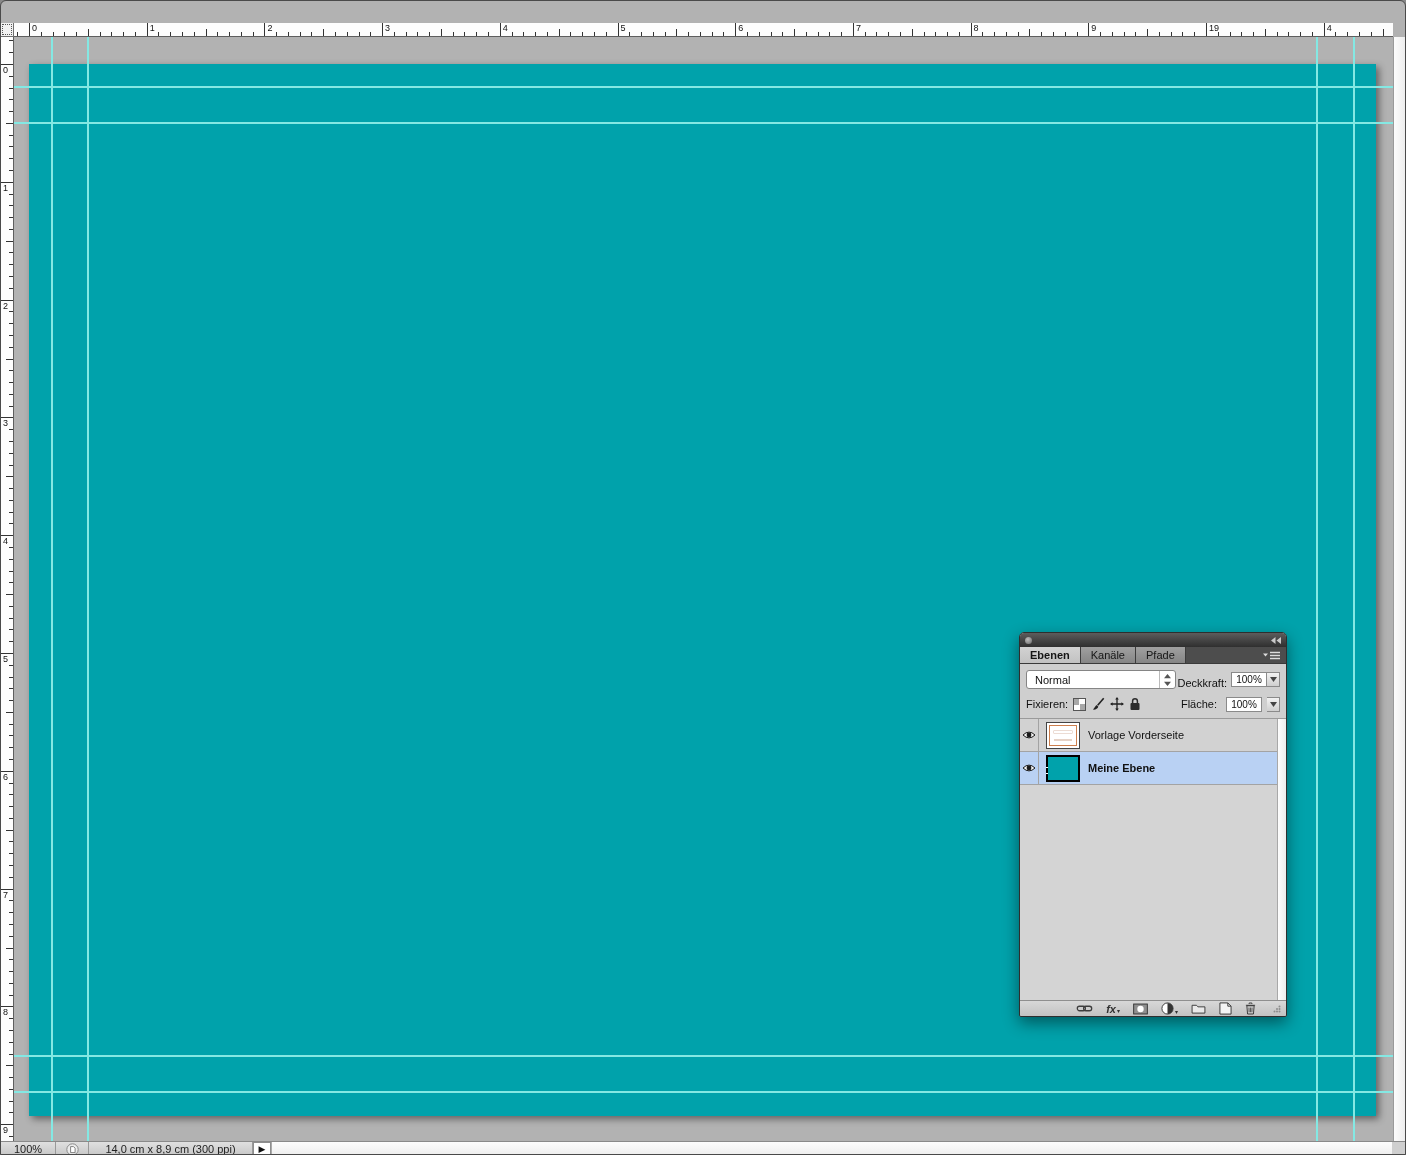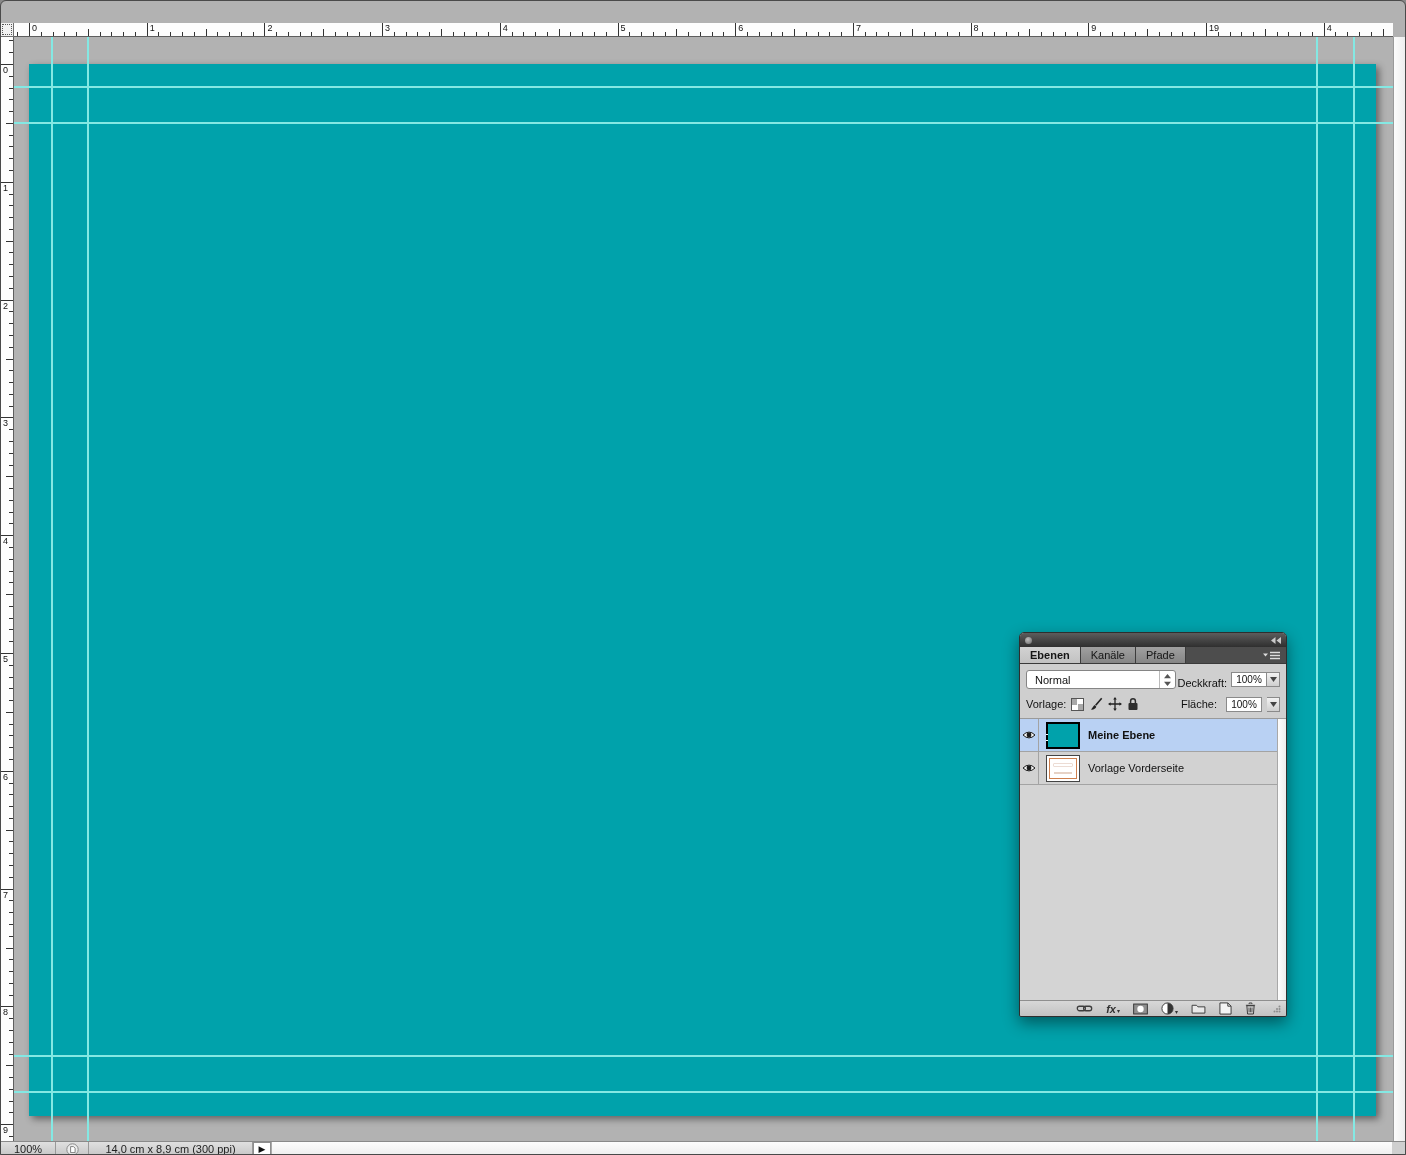--- a/index.html
+++ b/index.html
@@ -391,21 +391,21 @@
         </div>
         <span class="p-label lbl-opacity">Deckkraft:</span>
         <span class="val-box">100%</span>
         <span class="dd-btn">
           <svg width="7" height="5">
               <path d="M0 0 L7 0 L3.5 5Z" fill="#444"></path>
             </svg>
         </span>
       </div>
       <div class="row-lock">
-        <span class="p-label">Vorlage:</span>
+        <span class="p-label">Fixieren:</span>
         <span class="lock-icons">
           <span class="icon-checker"></span>
           <span class="lockbtn">
             <svg width="14" height="14" viewBox="0 0 14 14">
                 <path d="M12.7 1.3 L6.7 8.3" stroke="#222" stroke-width="1.6"></path>
                 <path d="M5.9 8 C4.2 8.8 3.6 10.9 2 12.6 C4.6 12.9 6.6 11.6 7.3 9.7Z" fill="#222"></path>
               </svg>
           </span>
           <span class="lockbtn">
             <svg width="14" height="14" viewBox="0 0 14 14">
@@ -424,44 +424,44 @@
         <span class="val-box">100%</span>
         <span class="dd-btn">
           <svg width="7" height="5">
               <path d="M0 0 L7 0 L3.5 5Z" fill="#444"></path>
             </svg>
         </span>
       </div>
     </div>
 
     <div class="p-list">
+      <div class="layer-row">
+        <span class="eye-cell">
+          <svg width="14" height="10" viewBox="0 0 14 10">
+              <path d="M1 5 Q7 -0.8 13 5 Q7 10.8 1 5Z" fill="#f6f6f6" stroke="#1a1a1a"></path>
+              <circle cx="7" cy="5" r="2.4" fill="#1a1a1a"></circle>
+            </svg>
+        </span>
+        <span class="thumb-cell">
+            <span class="thumb thumb-template"></span>
+          </span>
+        <span class="layer-name">Vorlage Vorderseite</span>
+      </div>
       <div class="layer-row selected">
         <span class="eye-cell">
           <svg width="14" height="10" viewBox="0 0 14 10">
               <path d="M1 5 Q7 -0.8 13 5 Q7 10.8 1 5Z" fill="#f6f6f6" stroke="#1a1a1a"></path>
               <circle cx="7" cy="5" r="2.4" fill="#1a1a1a"></circle>
             </svg>
         </span>
         <span class="thumb-cell">
             <span class="thumb thumb-teal"></span>
           </span>
         <span class="layer-name">Meine Ebene</span>
       </div>
-      <div class="layer-row">
-        <span class="eye-cell">
-          <svg width="14" height="10" viewBox="0 0 14 10">
-              <path d="M1 5 Q7 -0.8 13 5 Q7 10.8 1 5Z" fill="#f6f6f6" stroke="#1a1a1a"></path>
-              <circle cx="7" cy="5" r="2.4" fill="#1a1a1a"></circle>
-            </svg>
-        </span>
-        <span class="thumb-cell">
-            <span class="thumb thumb-template"></span>
-          </span>
-        <span class="layer-name">Vorlage Vorderseite</span>
-      </div>
       <div class="list-scroll"></div>
     </div>
 
     <div class="p-bottombar">
       <span class="pb-icon">
         <svg width="17" height="9" viewBox="0 0 18 10">
             <rect x="1" y="2.5" width="9" height="5" rx="2.5" fill="none" stroke="#3d3d3d" stroke-width="1.4"></rect>
             <rect x="8" y="2.5" width="9" height="5" rx="2.5" fill="none" stroke="#3d3d3d" stroke-width="1.4"></rect>
           </svg>
       </span>

